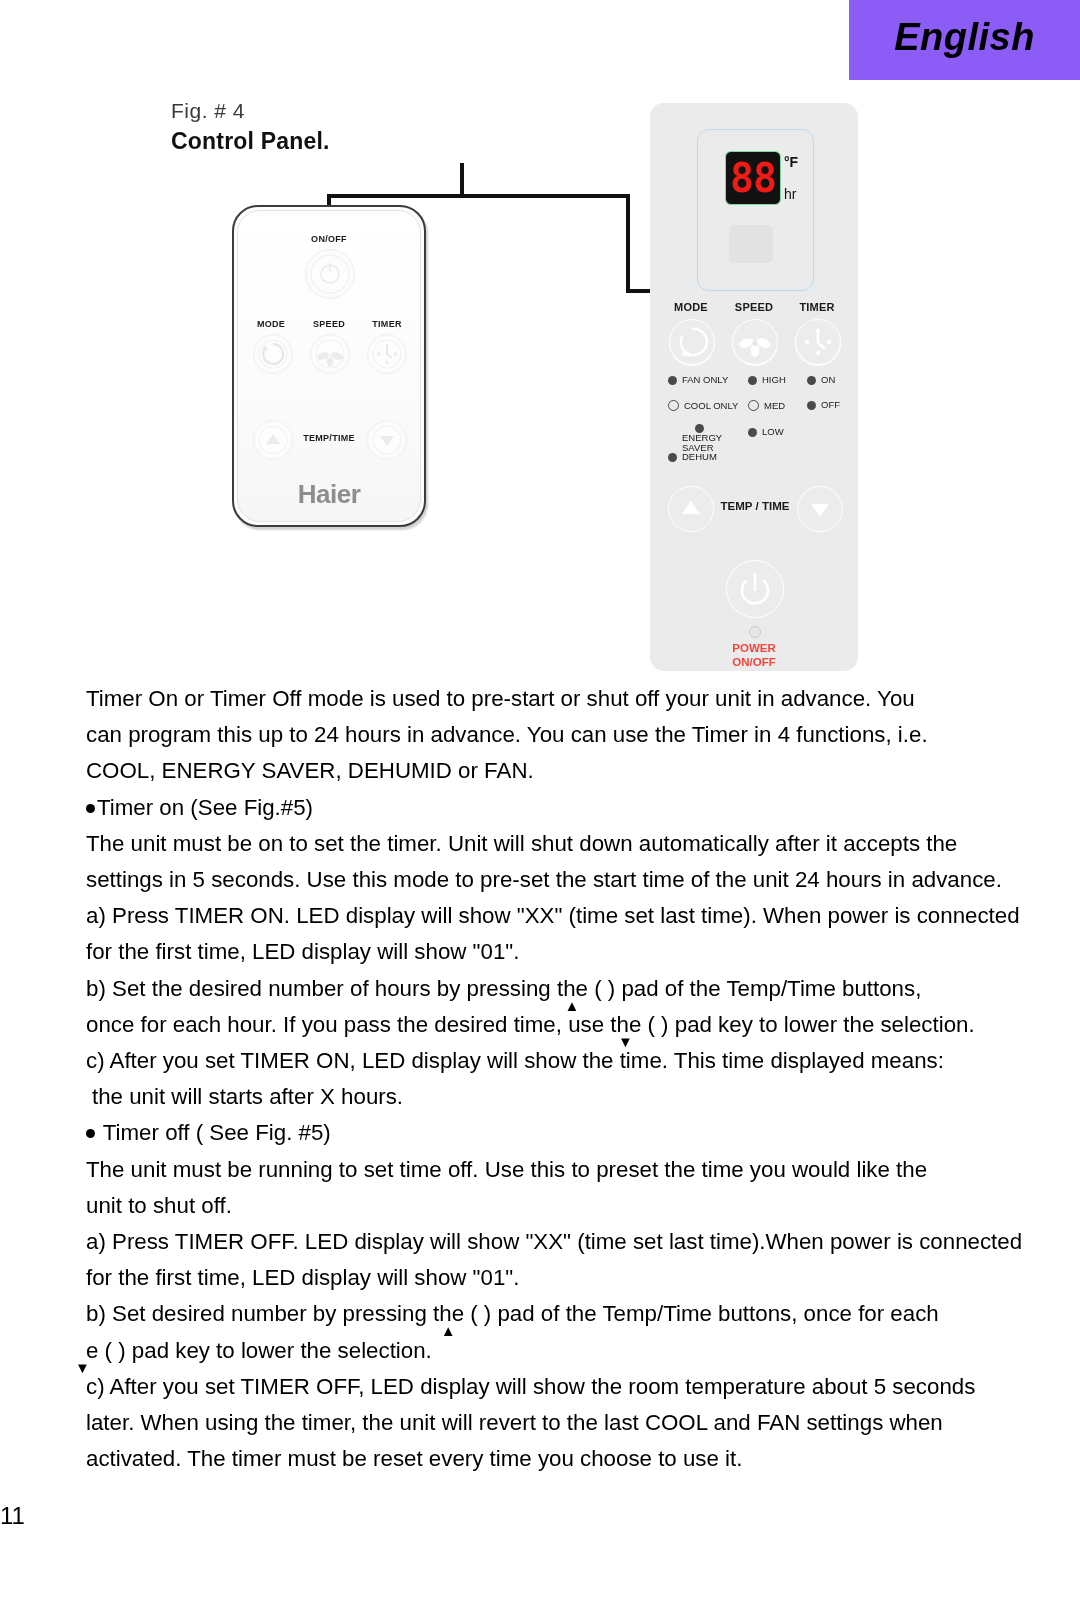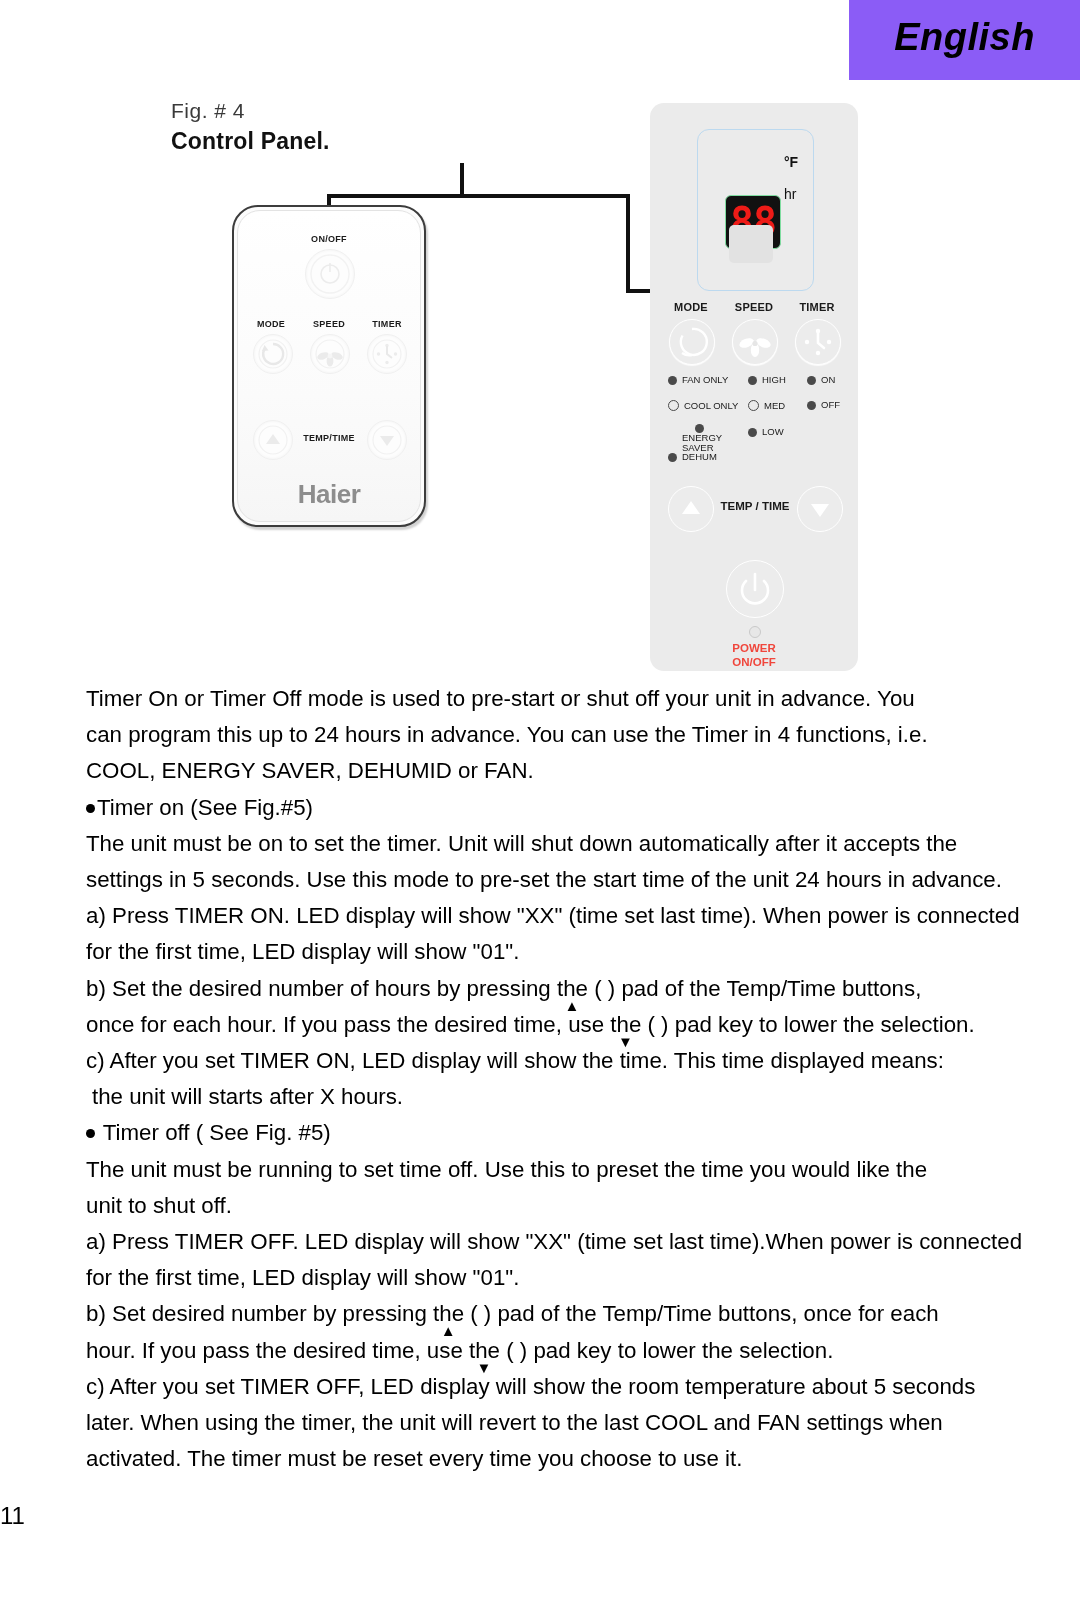--- a/index.html
+++ b/index.html
@@ -154,21 +154,20 @@
     border: 1.5px solid #bcd9ef;
     border-radius: 12px;
   }
   .led-display {
     position: absolute;
     left: 27px; top: 21px;
     width: 54px; height: 52px;
     background: #111111;
     border: 1.5px solid #7fdca0;
     border-radius: 6px;
-    margin-top: 44px;
   }
   .led-digits {
     position: absolute;
     left: 0; top: 2px;
     width: 54px;
     text-align: center;
     font-family: "DejaVu Sans Mono", monospace;
     font-size: 40px;
     line-height: 48px;
     font-weight: bold;
@@ -548,20 +547,20 @@
 
   <p><span class="bullet-dot"></span> <span>Timer off ( See Fig. #5)</span></p>
 
   <p>The unit must be running to set time off. Use this to preset the time you would like the</p>
   <p>unit to shut off.</p>
 
   <p>a) Press TIMER OFF. LED display will show "XX" (time set last time).When power is connected</p>
   <p>for the first time, LED display will show "01".</p>
 
   <p><span>b) Set desired number by pressing th</span><span class="arrow-over"><span>▲</span></span><span>e (  ) pad of the Temp/Time buttons, once for each</span></p>
-  <p><span>hour. If you pass the desired time, use th</span><span class="arrow-over"><span>▼</span></span><span>e (  ) pad key to lower the selection.</span></p>
+  <p><span class="arrow-over"><span>▼</span></span><span>e (  ) pad key to lower the selection.</span></p>
 
   <p>c) After you set TIMER OFF, LED display will show the room temperature about 5 seconds</p>
   <p>later. When using the timer, the unit will revert to the last COOL and FAN settings when</p>
   <p>activated. The timer must be reset every time you choose to use it.</p>
 </div>
 
 <div class="page-no">11</div>
 
 </body></html>

